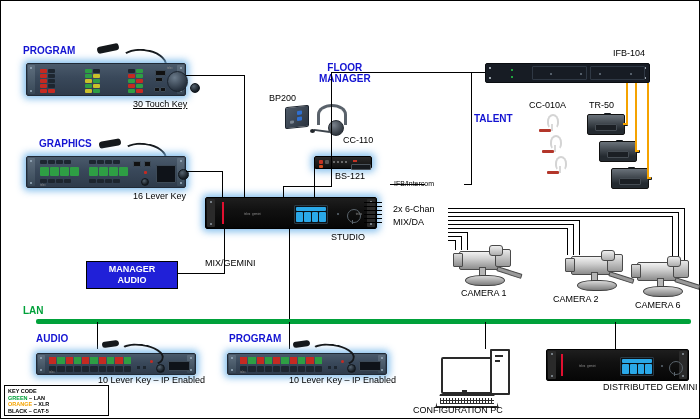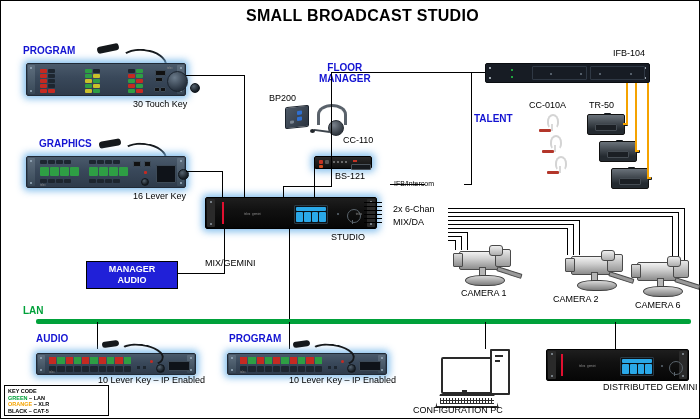--- a/index.html
+++ b/index.html
@@ -133,21 +133,20 @@
   .keybox{position:absolute;border:1px solid #000;background:#fff;box-sizing:border-box;padding:2px 3px;}
   .keybox div{font-size:5.5px;line-height:6.6px;white-space:nowrap;font-weight:bold;color:#000;}
   .kc-green{color:#00a13a;}
   .kc-orange{color:#f5a300;}
 </style>
 </head>
 <body>
 
 <div id="stage">
 
-  <div class="title" style="left:245px;top:6px;">SMALL BROADCAST STUDIO</div>
 
   <div class="lbl-blue" style="left:22px;top:45px;">PROGRAM</div>
 
   <div class="mic-head" style="left:96px;top:44px;width:22px;height:7px;transform:rotate(-12deg);"></div>
   <div class="mic-arm" style="left:118px;top:48px;width:44px;height:24px;transform:rotate(6deg);"></div>
 
   <div class="panelBG glow" style="left:25px;top:62px;width:160px;height:33px;">
     <div class="ear" style="left:1px;"></div>
     <div class="ear" style="right:1px;"></div>
     <div class="screw" style="left:3px;top:3px;"></div>
@@ -223,21 +222,21 @@
     </div>
 
     <div class="lcdsm" style="left:128px;top:6px;width:9px;height:4px;"></div>
     <div class="lcdsm" style="left:128px;top:13px;width:6px;height:3px;"></div>
     <div class="lcdsm" style="left:127px;top:23px;width:4px;height:3px;"></div>
     <div class="lcdsm" style="left:133px;top:23px;width:4px;height:3px;"></div>
     <div class="dial" style="left:140px;top:7px;width:19px;height:19px;"></div>
     <div class="jack" style="left:163px;top:19px;width:8px;height:8px;"></div>
     <div class="brandtxt" style="left:140px;top:3px;">telex</div>
   </div>
-  <div class="lbl" style="left:132px;top:99px;font-size:9px;">30 Touch Key</div>
+  <div class="lbl" style="left:132px;top:99px;font-size:9px;text-decoration:underline;">30 Touch Key</div>
 
   <div class="lbl-blue" style="left:22px;top:138px;margin-left:16px;">GRAPHICS</div>
 
   <div class="mic-head" style="left:98px;top:139px;width:22px;height:7px;transform:rotate(-10deg);"></div>
   <div class="mic-arm" style="left:120px;top:142px;width:42px;height:22px;transform:rotate(8deg);"></div>
 
   <div class="panelBG glow" style="left:25px;top:155px;width:160px;height:32px;">
     <div class="ear" style="left:1px;"></div>
     <div class="ear" style="right:1px;"></div>
     <div class="screw" style="left:3px;top:3px;"></div>

